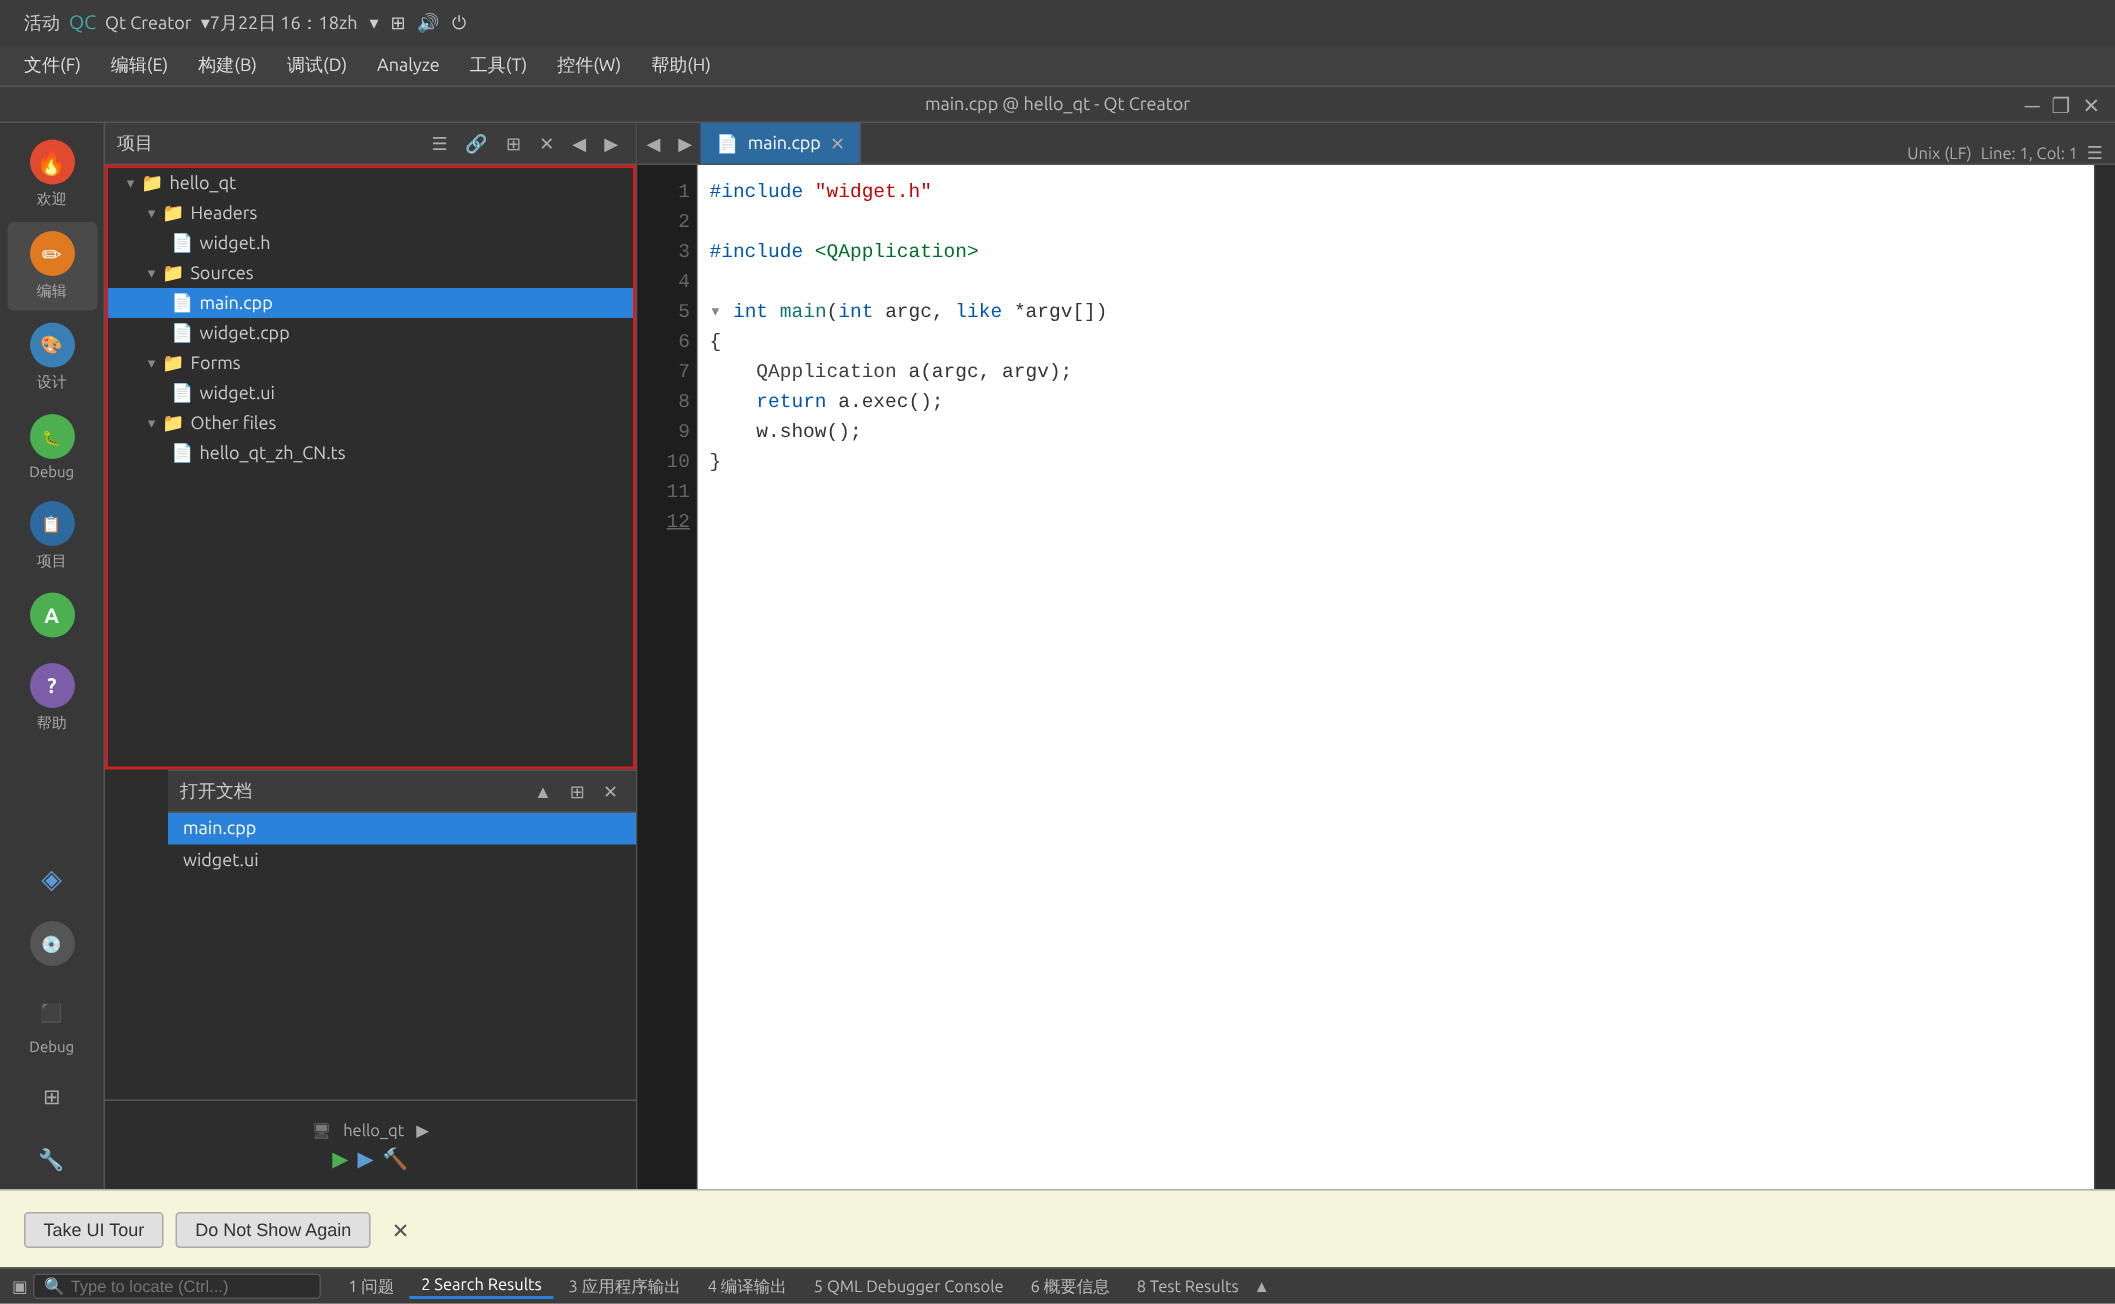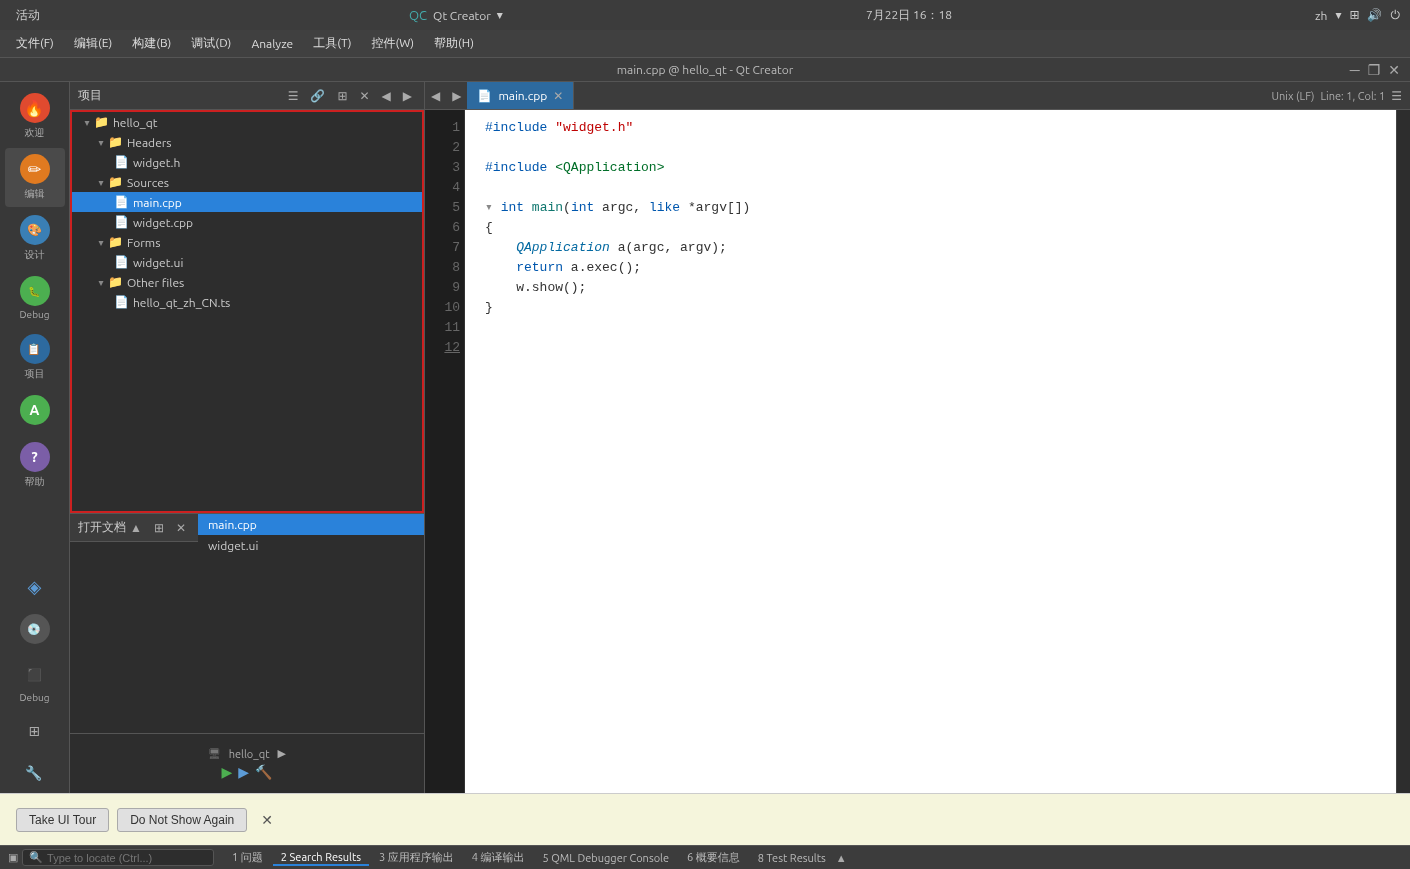--- a/index.html
+++ b/index.html
@@ -14,25 +14,23 @@
       display: flex;
       flex-direction: column;
     }
 
     
     .topbar {
       height: 30px;
       background: #3c3c3c;
       display: flex;
       align-items: center;
-      justify-content: space-between;
       padding: 0 10px;
       font-size: 12px;
       color: #ccc;
-      gap: 33px;
     }
     .topbar-left { display: flex; align-items: center; gap: 8px; }
     .topbar-center { display: flex; align-items: center; gap: 6px; }
     .topbar-right { display: flex; align-items: center; gap: 8px; }
     .activities-btn {
       background: none; border: none; color: #ccc; font-size: 12px; cursor: pointer; padding: 2px 6px;
     }
 
     
     .menubar {
@@ -204,21 +202,22 @@
     .tree-file-icon {
       margin-right: 4px;
       font-size: 12px;
     }
 
     
     .open-docs-panel {
       height: 220px;
       border-top: 1px solid #555;
       display: flex;
-      flex-direction: row;
+      flex-direction: column;
+      margin-left: 42px;
     }
     .open-docs-header {
       height: 28px;
       background: #3c3c3c;
       display: flex;
       align-items: center;
       justify-content: space-between;
       padding: 0 8px;
       font-size: 12px;
       color: #ccc;
@@ -281,21 +280,21 @@
     .tab {
       display: flex; align-items: center; padding: 0 10px; gap: 6px;
       background: #2d6a9f; color: white; font-size: 12px; cursor: pointer;
       border-right: 1px solid #555;
     }
     .tab-close {
       background: none; border: none; color: #aaa; cursor: pointer; font-size: 12px;
     }
     .tab-bar-right {
       margin-left: auto;
-      display: flex; align-items: center; gap: 6px; padding: 0 8px;
+      display: flex; align-items: flex-end; gap: 6px; padding: 0 8px;
       font-size: 11px; color: #aaa;
     }
 
     
     .editor {
       flex: 1;
       display: flex;
       overflow: hidden;
     }
     .line-numbers {
@@ -305,21 +304,21 @@
       padding: 8px 4px;
       font-family: 'Courier New', monospace;
       font-size: 13px;
       line-height: 20px;
       text-align: right;
       border-right: 1px solid #333;
       user-select: none;
     }
     .code-content {
       flex: 1;
-      padding: 8px 20px;
+      padding: 8px 8px;
       font-family: 'Courier New', monospace;
       font-size: 13px;
       line-height: 20px;
       background: #ffffff;
       color: #333;
       overflow: auto;
     }
     .code-line { height: 20px; display: flex; align-items: center; }
     .kw { color: #0057ae; }
     .str { color: #bf0303; }
@@ -644,21 +643,21 @@
           <span class="kw">#include</span>&nbsp;<span class="inc">&lt;QApplication&gt;</span>
         </div>
         <div class="code-line">&nbsp;</div>
         <div class="code-line">
           <span style="color:#888;">▾</span>&nbsp;<span class="kw">int</span>&nbsp;<span class="fn">main</span><span style="color:#333;">(</span><span class="kw">int</span>&nbsp;argc,&nbsp;<span class="kw">like</span>&nbsp;*argv[]<span style="color:#333;">)</span>
         </div>
         <div class="code-line">
             <span style="color:#333;">{</span>
           </div>
         <div class="code-line">
-          &nbsp;&nbsp;&nbsp;&nbsp;<span style="color:#0369a1;font-style:italic;">QApplication</span>&nbsp;a(argc,&nbsp;argv);
+          &nbsp;&nbsp;&nbsp;&nbsp;<span style="color:#404040;">QApplication</span>&nbsp;a(argc,&nbsp;argv);
         </div>
         <div class="code-line">
           &nbsp;&nbsp;&nbsp;&nbsp;<span class="kw">return</span>&nbsp;a.exec();
         </div>
         <div class="code-line">
           &nbsp;&nbsp;&nbsp;&nbsp;w.show();
         </div>
         <div class="code-line">
             <span style="color:#333;">}</span>
           </div>

